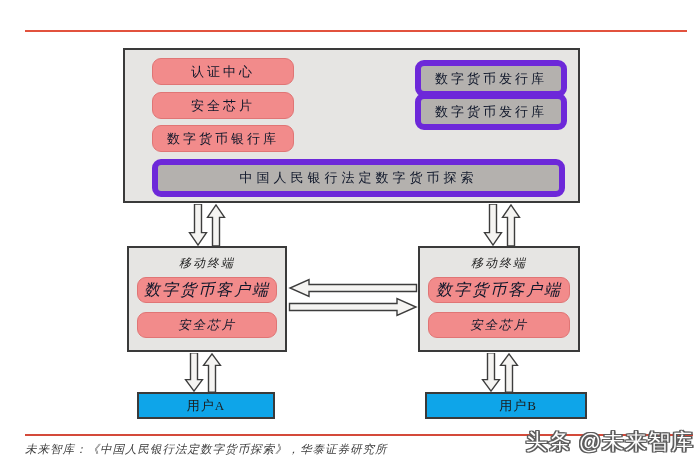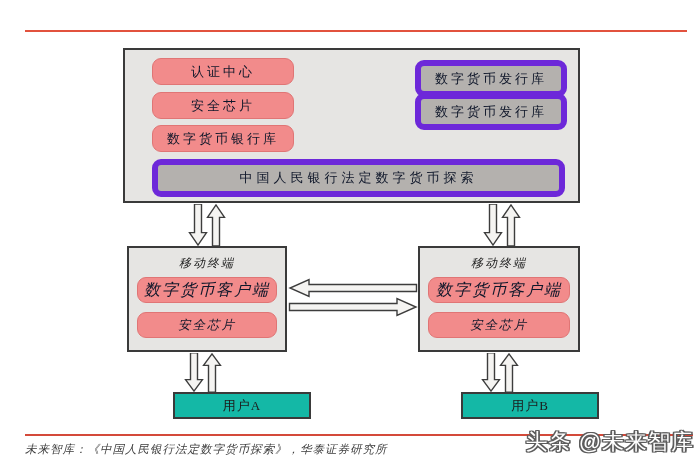--- a/index.html
+++ b/index.html
@@ -30,25 +30,25 @@
   .terminal{position:absolute;background:#e6e5e3;border:2px solid #3a3a3a;font-style:italic;}
   .term-a{left:127px;top:246px;width:156px;height:102px;}
   .term-b{left:418px;top:246px;width:158px;height:102px;}
   .term-title{position:absolute;left:0;right:0;top:7px;text-align:center;
               font-size:12px;letter-spacing:2px;}
   .t-client{left:8px;top:29px;width:138px;height:24px;font-size:16px;letter-spacing:2px;}
   .t-chip{left:8px;top:64px;width:138px;height:24px;font-size:12.5px;letter-spacing:2px;}
   .term-b .t-client,.term-b .t-chip{width:140px;}
 
   
-  .user-box{position:absolute;background:#14b8a6;border:2px solid #3a3a3a;
+  .user-box{position:absolute;background:#0ea5e9;border:2px solid #3a3a3a;
             display:flex;align-items:center;justify-content:center;
-            font-size:13px;letter-spacing:1px;margin-left:36px;}
+            font-size:13px;letter-spacing:1px;}
   .user-a{left:137px;top:392px;width:134px;height:23px;}
-  .user-b{left:425px;top:392px;width:134px;height:23px;}
+  .user-b{left:425px;top:392px;width:134px;height:23px;padding-left:24px;}
 
   
   .arr{position:absolute;}
   .va-tl{left:188px;top:204px;width:40px;height:42px;}
   .va-tr{left:483px;top:204px;width:40px;height:42px;}
   .va-bl{left:184px;top:353px;width:40px;height:39px;}
   .va-br{left:481px;top:353px;width:40px;height:39px;}
   .ha-left{left:288px;top:278px;width:130px;height:20px;}
   .ha-right{left:288px;top:297px;width:130px;height:20px;}
   .arr svg{display:block;width:100%;height:100%;}

